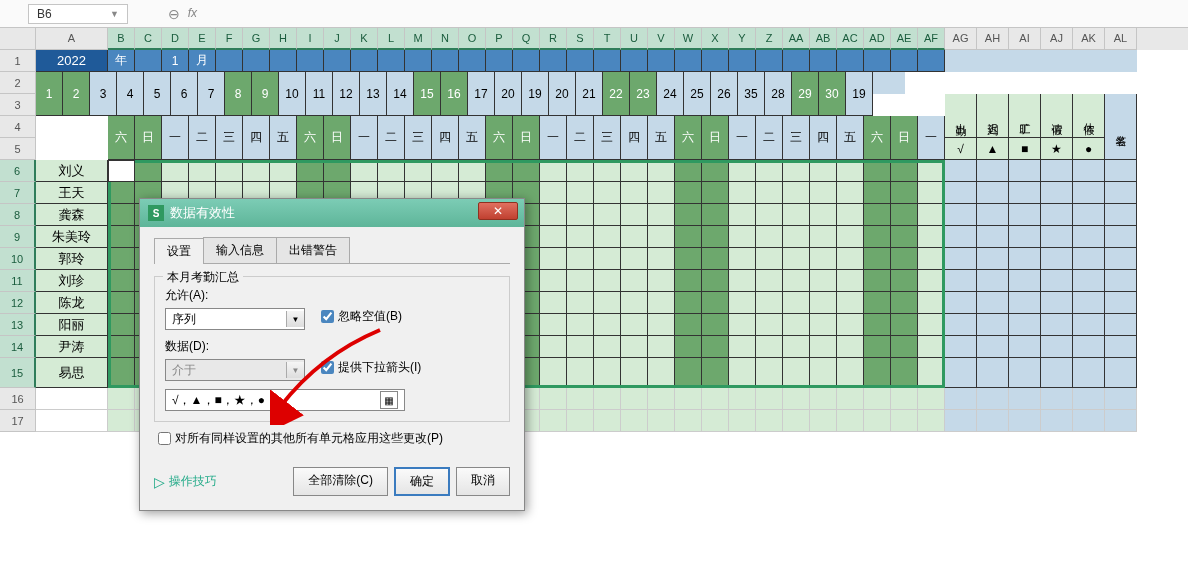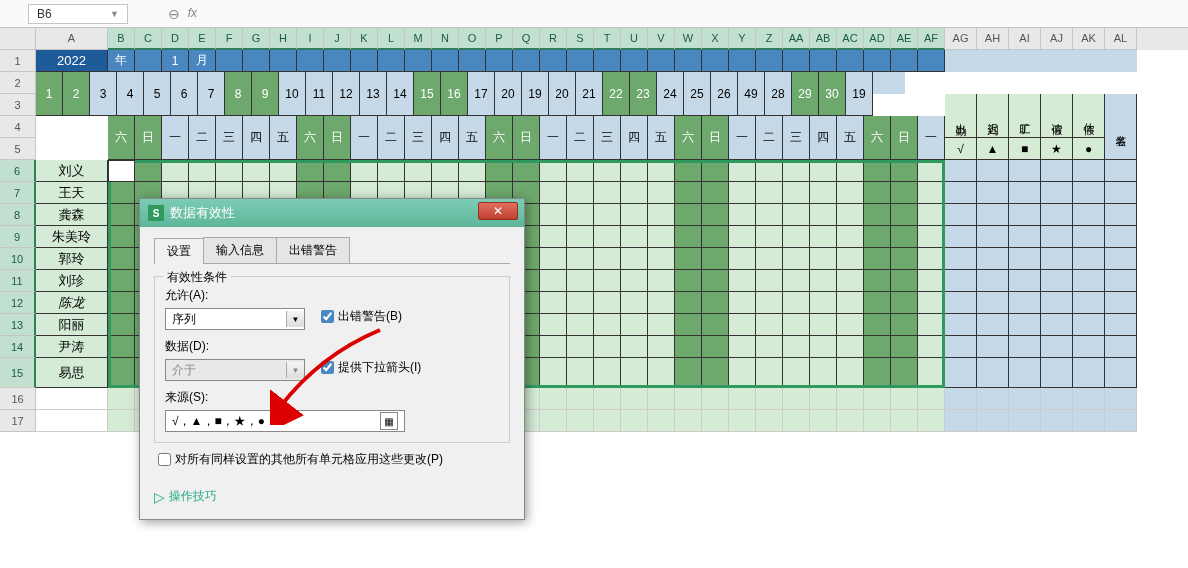--- a/index.html
+++ b/index.html
@@ -197,21 +197,21 @@
       <div class="cell col-narrow light-blue" style="width:27px;height:44px;margin-bottom:-22px;display:flex;align-items:center;">17</div>
       <div class="cell col-narrow light-blue" style="width:27px;height:44px;margin-bottom:-22px;display:flex;align-items:center;">20</div>
       <div class="cell col-narrow light-blue" style="width:27px;height:44px;margin-bottom:-22px;display:flex;align-items:center;">19</div>
       <div class="cell col-narrow light-blue" style="width:27px;height:44px;margin-bottom:-22px;display:flex;align-items:center;">20</div>
       <div class="cell col-narrow light-blue" style="width:27px;height:44px;margin-bottom:-22px;display:flex;align-items:center;">21</div>
       <div class="cell col-narrow d-green" style="width:27px;height:44px;margin-bottom:-22px;display:flex;align-items:center;">22</div>
       <div class="cell col-narrow d-green" style="width:27px;height:44px;margin-bottom:-22px;display:flex;align-items:center;">23</div>
       <div class="cell col-narrow light-blue" style="width:27px;height:44px;margin-bottom:-22px;display:flex;align-items:center;">24</div>
       <div class="cell col-narrow light-blue" style="width:27px;height:44px;margin-bottom:-22px;display:flex;align-items:center;">25</div>
       <div class="cell col-narrow light-blue" style="width:27px;height:44px;margin-bottom:-22px;display:flex;align-items:center;">26</div>
-      <div class="cell col-narrow light-blue" style="width:27px;height:44px;margin-bottom:-22px;display:flex;align-items:center;">49</div>
+      <div class="cell col-narrow light-blue" style="width:27px;height:44px;margin-bottom:-22px;display:flex;align-items:center;">35</div>
       <div class="cell col-narrow light-blue" style="width:27px;height:44px;margin-bottom:-22px;display:flex;align-items:center;">28</div>
       <div class="cell col-narrow d-green" style="width:27px;height:44px;margin-bottom:-22px;display:flex;align-items:center;">29</div>
       <div class="cell col-narrow d-green" style="width:27px;height:44px;margin-bottom:-22px;display:flex;align-items:center;">30</div>
       <div class="cell col-narrow light-blue" style="width:27px;height:44px;margin-bottom:-22px;display:flex;align-items:center;">19</div>
       <div class="cell light-blue no-border" style="width:32px;"></div>
     </div>
     <div class="grid-row">
       <div class="row-hdr" style="">3</div>
       <div style="width:72px;flex-shrink:0;"></div>
       <div style="width:27px;flex-shrink:0;"></div>
@@ -575,21 +575,21 @@
       <div class="cell col-narrow l-green" style="width:27px;"></div>
       <div class="cell light-blue" style="width:32px;"></div>
       <div class="cell light-blue" style="width:32px;"></div>
       <div class="cell light-blue" style="width:32px;"></div>
       <div class="cell light-blue" style="width:32px;"></div>
       <div class="cell light-blue" style="width:32px;"></div>
       <div class="cell light-blue" style="width:32px;"></div>
     </div>
     <div class="grid-row">
       <div class="row-hdr sel" style="">12</div>
-      <div class="cell col-A l-green" style="width:72px;font-style:italic;">陈龙</div>
+      <div class="cell col-A l-green" style="width:72px;">陈龙</div>
       <div class="cell col-narrow d-green" style="width:27px;"></div>
       <div class="cell col-narrow d-green" style="width:27px;"></div>
       <div class="cell col-narrow l-green" style="width:27px;"></div>
       <div class="cell col-narrow l-green" style="width:27px;"></div>
       <div class="cell col-narrow l-green" style="width:27px;"></div>
       <div class="cell col-narrow l-green" style="width:27px;"></div>
       <div class="cell col-narrow l-green" style="width:27px;"></div>
       <div class="cell col-narrow d-green" style="width:27px;"></div>
       <div class="cell col-narrow d-green" style="width:27px;"></div>
       <div class="cell col-narrow l-green" style="width:27px;"></div>
@@ -834,69 +834,73 @@
     <span>数据有效性</span>
     <div class="dlg-close">✕</div>
   </div>
   <div class="dlg-body">
     <div class="tabs">
       <div class="tab active">设置</div>
       <div class="tab">输入信息</div>
       <div class="tab">出错警告</div>
     </div>
     <div class="fieldset">
-      <div class="fieldset-label">有效性条件</div>
+      <div class="fieldset-label">本月考勤汇总</div>
       <div class="field-row">
         <div class="field-col">
           <span>允许(A):</span>
           <div class="select-box">
             <span>序列</span>
             <span class="select-arrow">▼</span>
           </div>
         </div>
         <div class="field-col" style="padding-top:16px;">
           <label class="cb">
               <input type="checkbox" checked="" style="">
-              <span>出错警告(B)</span>
+              <span>忽略空值(B)</span>
             </label>
         </div>
       </div>
       <div class="field-row">
         <div class="field-col">
           <span>数据(D):</span>
           <div class="select-box disabled">
             <span>介于</span>
             <span class="select-arrow">▼</span>
           </div>
         </div>
         <div class="field-col" style="padding-top:16px;">
           <label class="cb">
               <input type="checkbox" checked="" style="">
               <span>提供下拉箭头(I)</span>
             </label>
         </div>
       </div>
       <div class="field-col" style="margin-top:4px;">
-        <span>来源(S):</span>
         <div class="text-box">
           <span>√，▲，■，★，●</span>
           <span class="text-box-btn">▦</span>
         </div>
       </div>
     </div>
     <label class="cb" style="margin:4px 0 0 4px;">
       <input type="checkbox" style="">
         <span>对所有同样设置的其他所有单元格应用这些更改(P)</span>
     </label>
   </div>
   <div class="dlg-bottom">
     <div class="tips">
       <span class="tips-icon">▷</span>
       <span>操作技巧</span>
     </div>
+    <div class="btn-group">
+      <div class="btn">全部清除(C)</div>
+      <div class="btn primary">确定</div>
+      <div class="btn">取消</div>
+    </div>
   </div>
 </div>
 
 <svg class="arrow-annot" width="120" height="100">
   <defs>
       <marker id="ah" markerWidth="12" markerHeight="12" refX="2" refY="6" orient="auto">
         <path d="M0,0 L12,6 L0,12 Z" fill="#d00"></path>
       </marker>
     </defs>
   <path d="M110,5 Q50,30 10,82" stroke="#d00" stroke-width="4" fill="none" marker-end="url(#ah)"></path>

